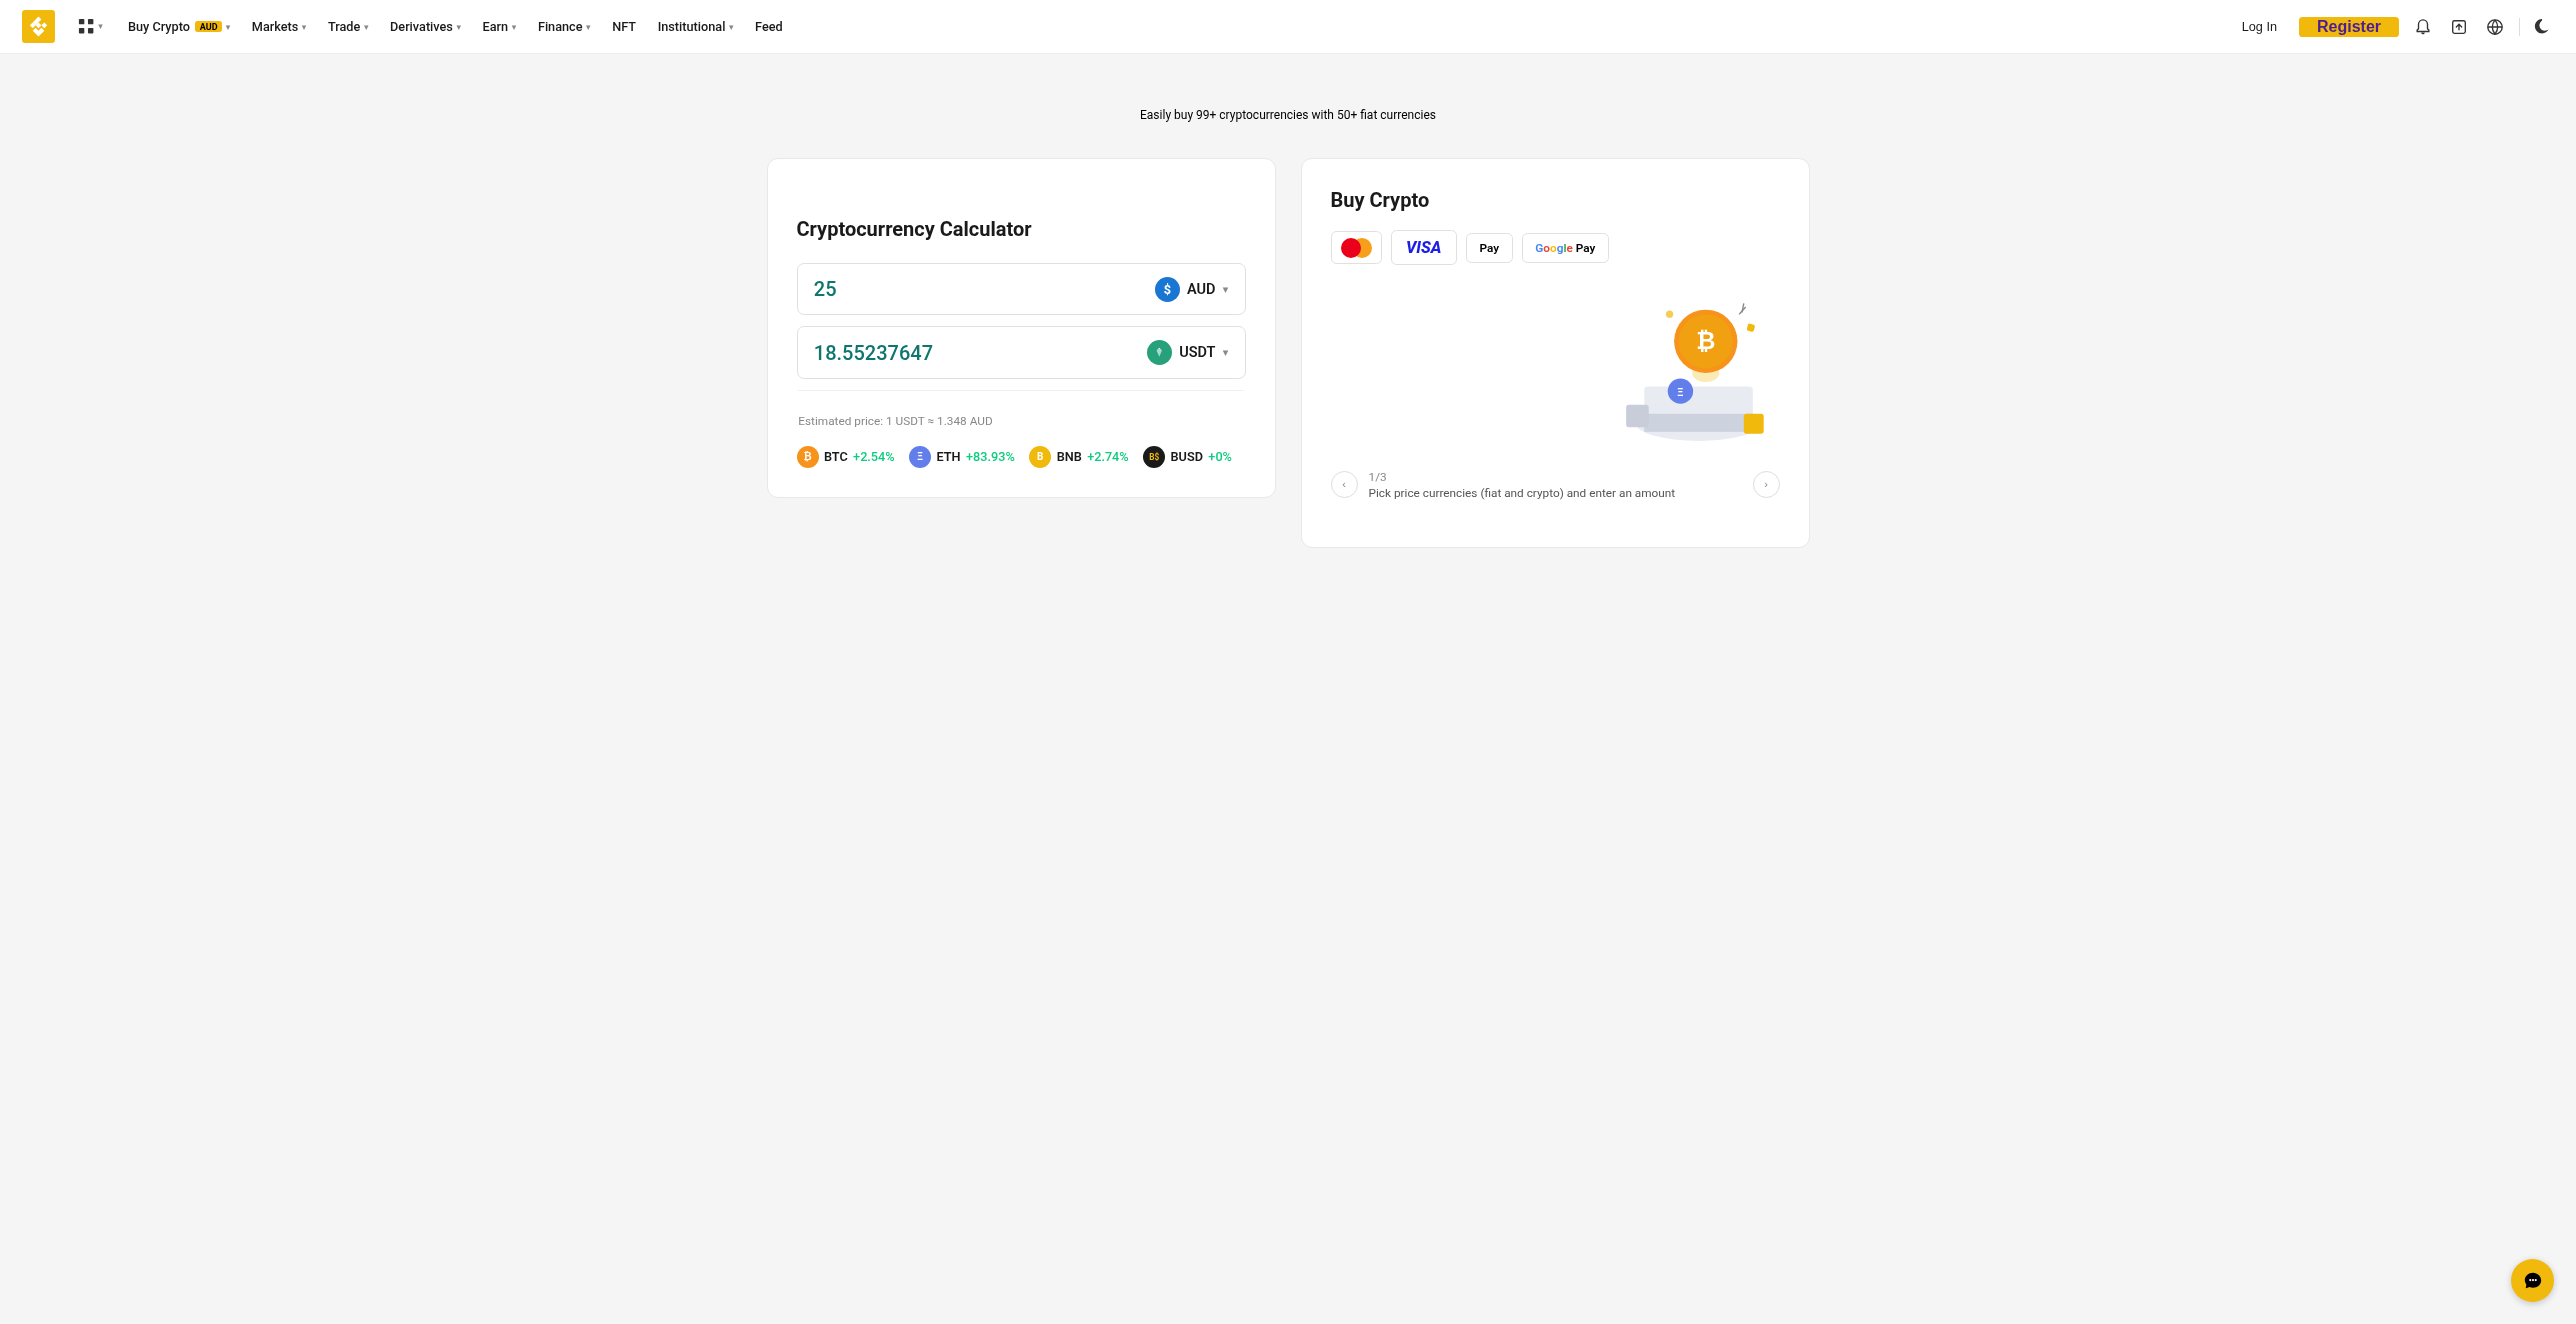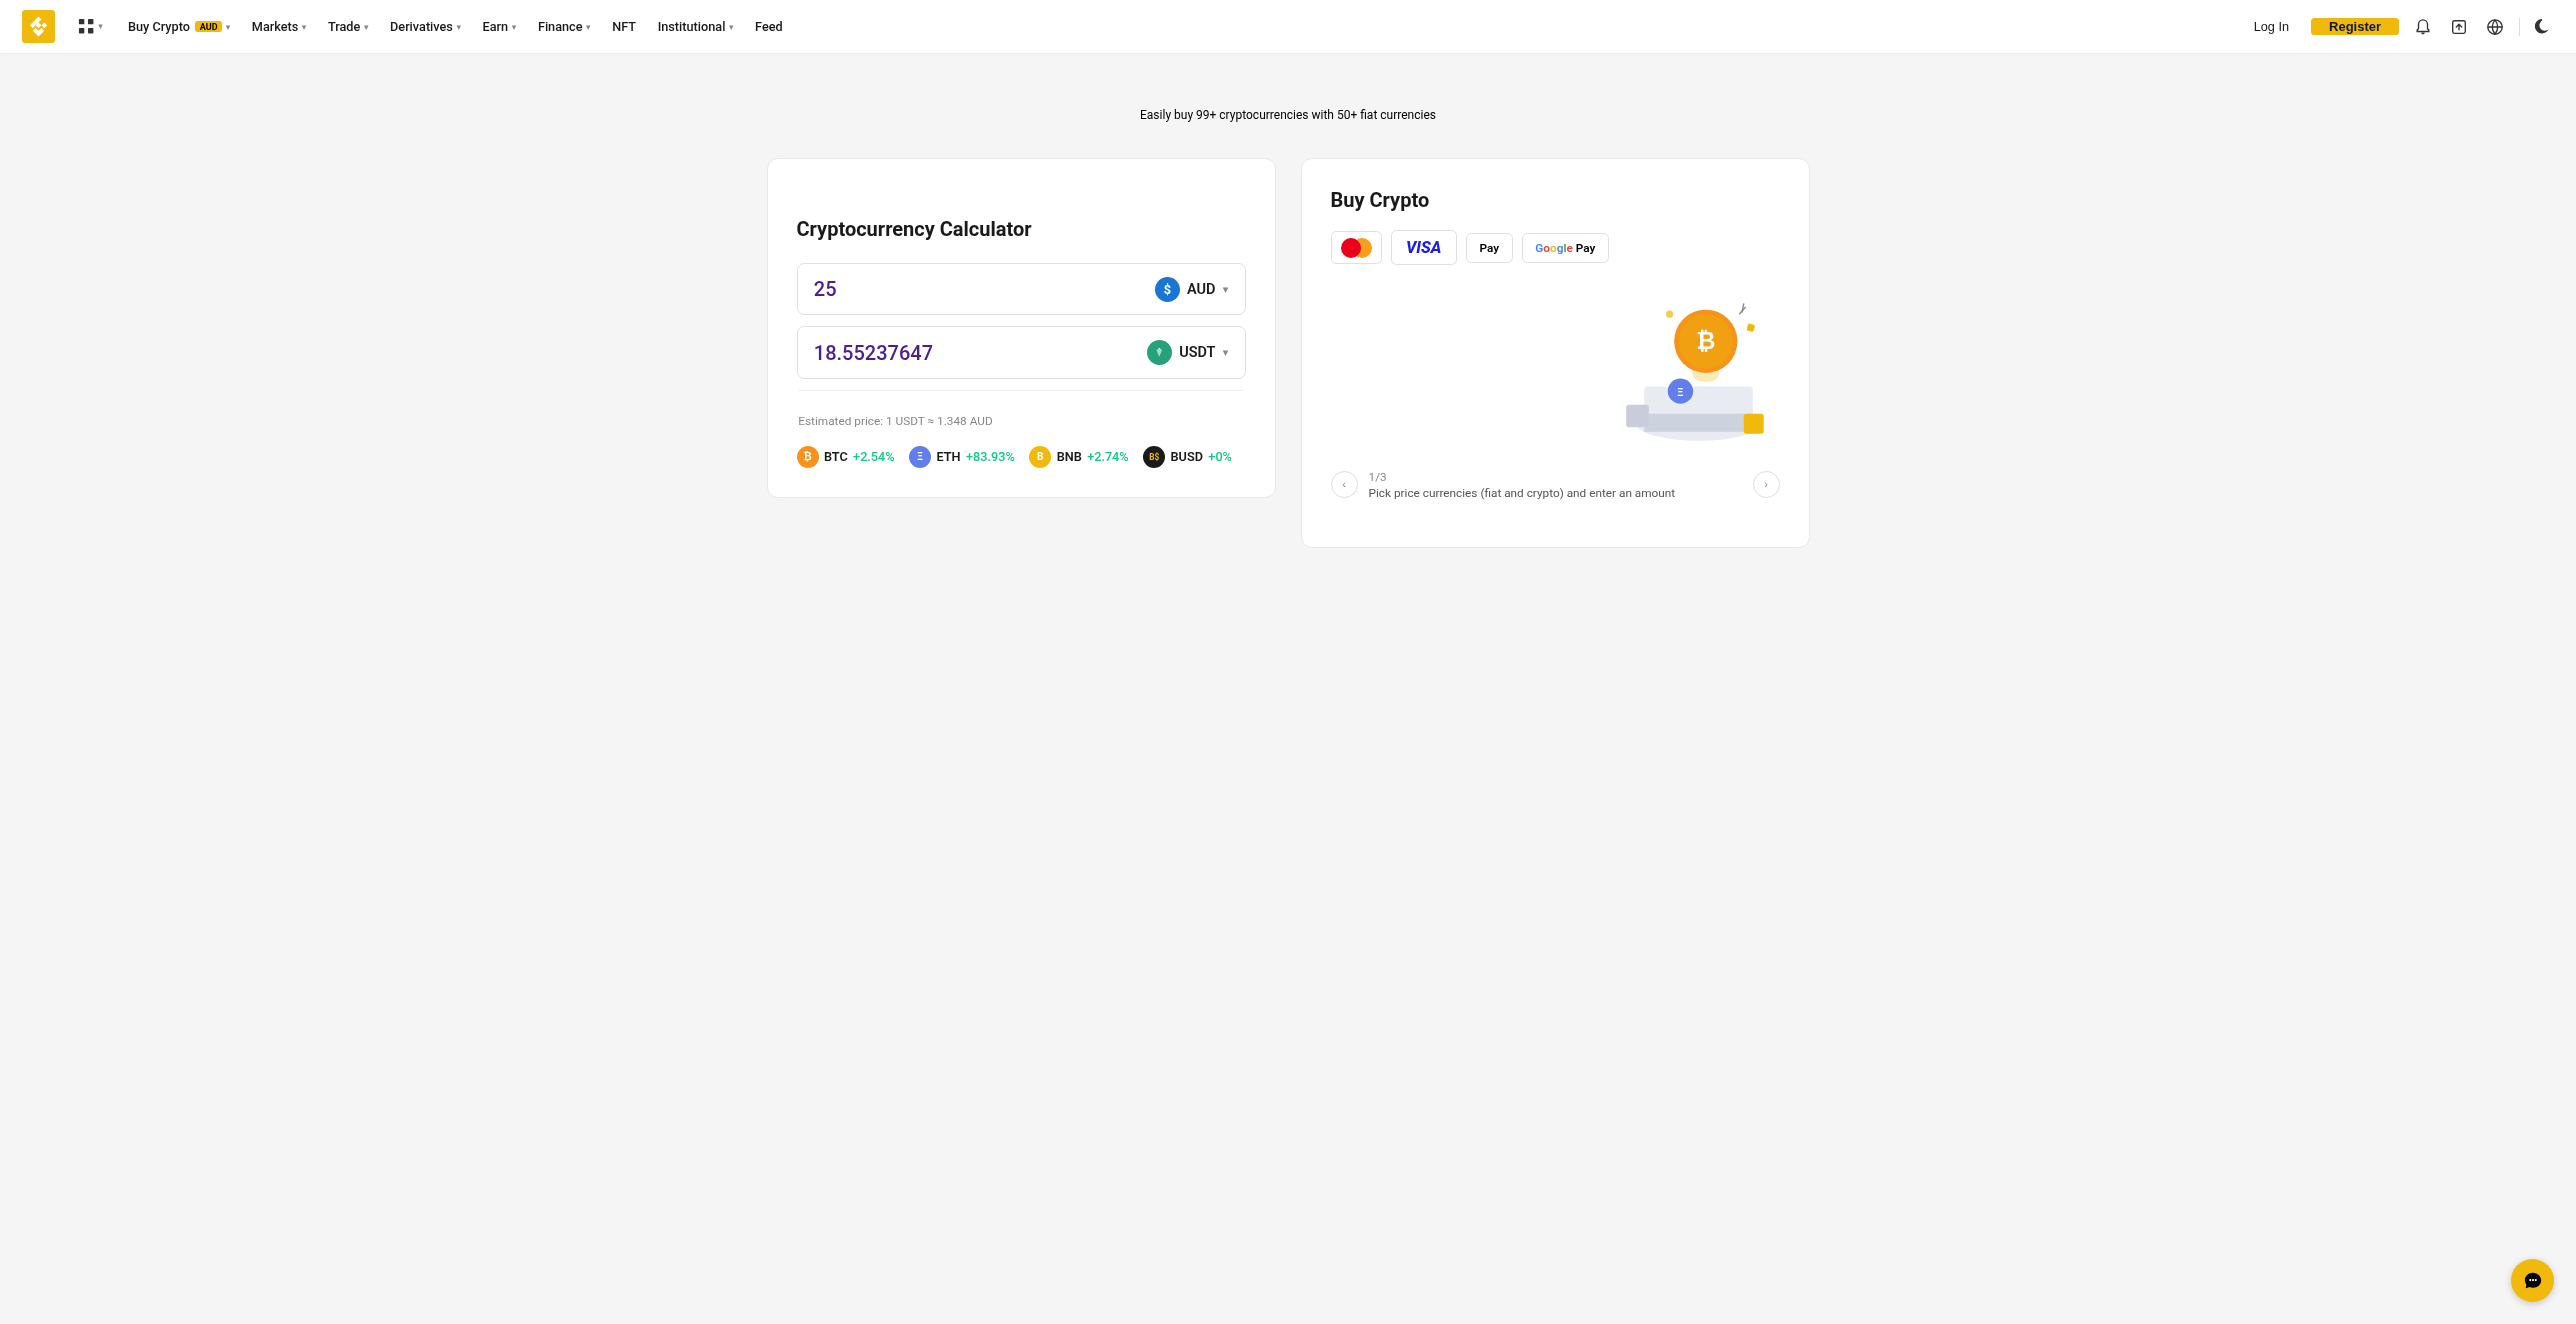--- a/index.html
+++ b/index.html
@@ -76,23 +76,23 @@
       border: none;
       font-size: 12.7px;
       font-weight: 500;
       color: #1a1a1a;
       cursor: pointer;
       padding: 5.4px 11px;
     }
     .btn-register {
       background: #f0b90b;
       border: none;
-      font-size: 13px;
+      font-size: 16px;
       font-weight: 600;
-      color: #0f172a;
+      color: #4c1d95;
       cursor: pointer;
       padding: 1px 18px;
       border-radius: 3.6px;
     }
     .nav-icon-btn {
       background: none;
       border: none;
       cursor: pointer;
       color: #333;
       font-size: 16.3px;
@@ -156,21 +156,21 @@
       padding: 12.7px 16.3px;
       display: flex;
       align-items: center;
       justify-content: space-between;
       margin-bottom: 11px;
       background: #fff;
     }
     .calc-value {
       font-size: 20px;
       font-weight: 500;
-      color: #4c1d95;
+      color: #0f766e;
     }
     .calc-currency-select {
       display: flex;
       align-items: center;
       gap: 7.2px;
       cursor: pointer;
     }
     .currency-icon {
       width: 25px;
       height: 25px;

